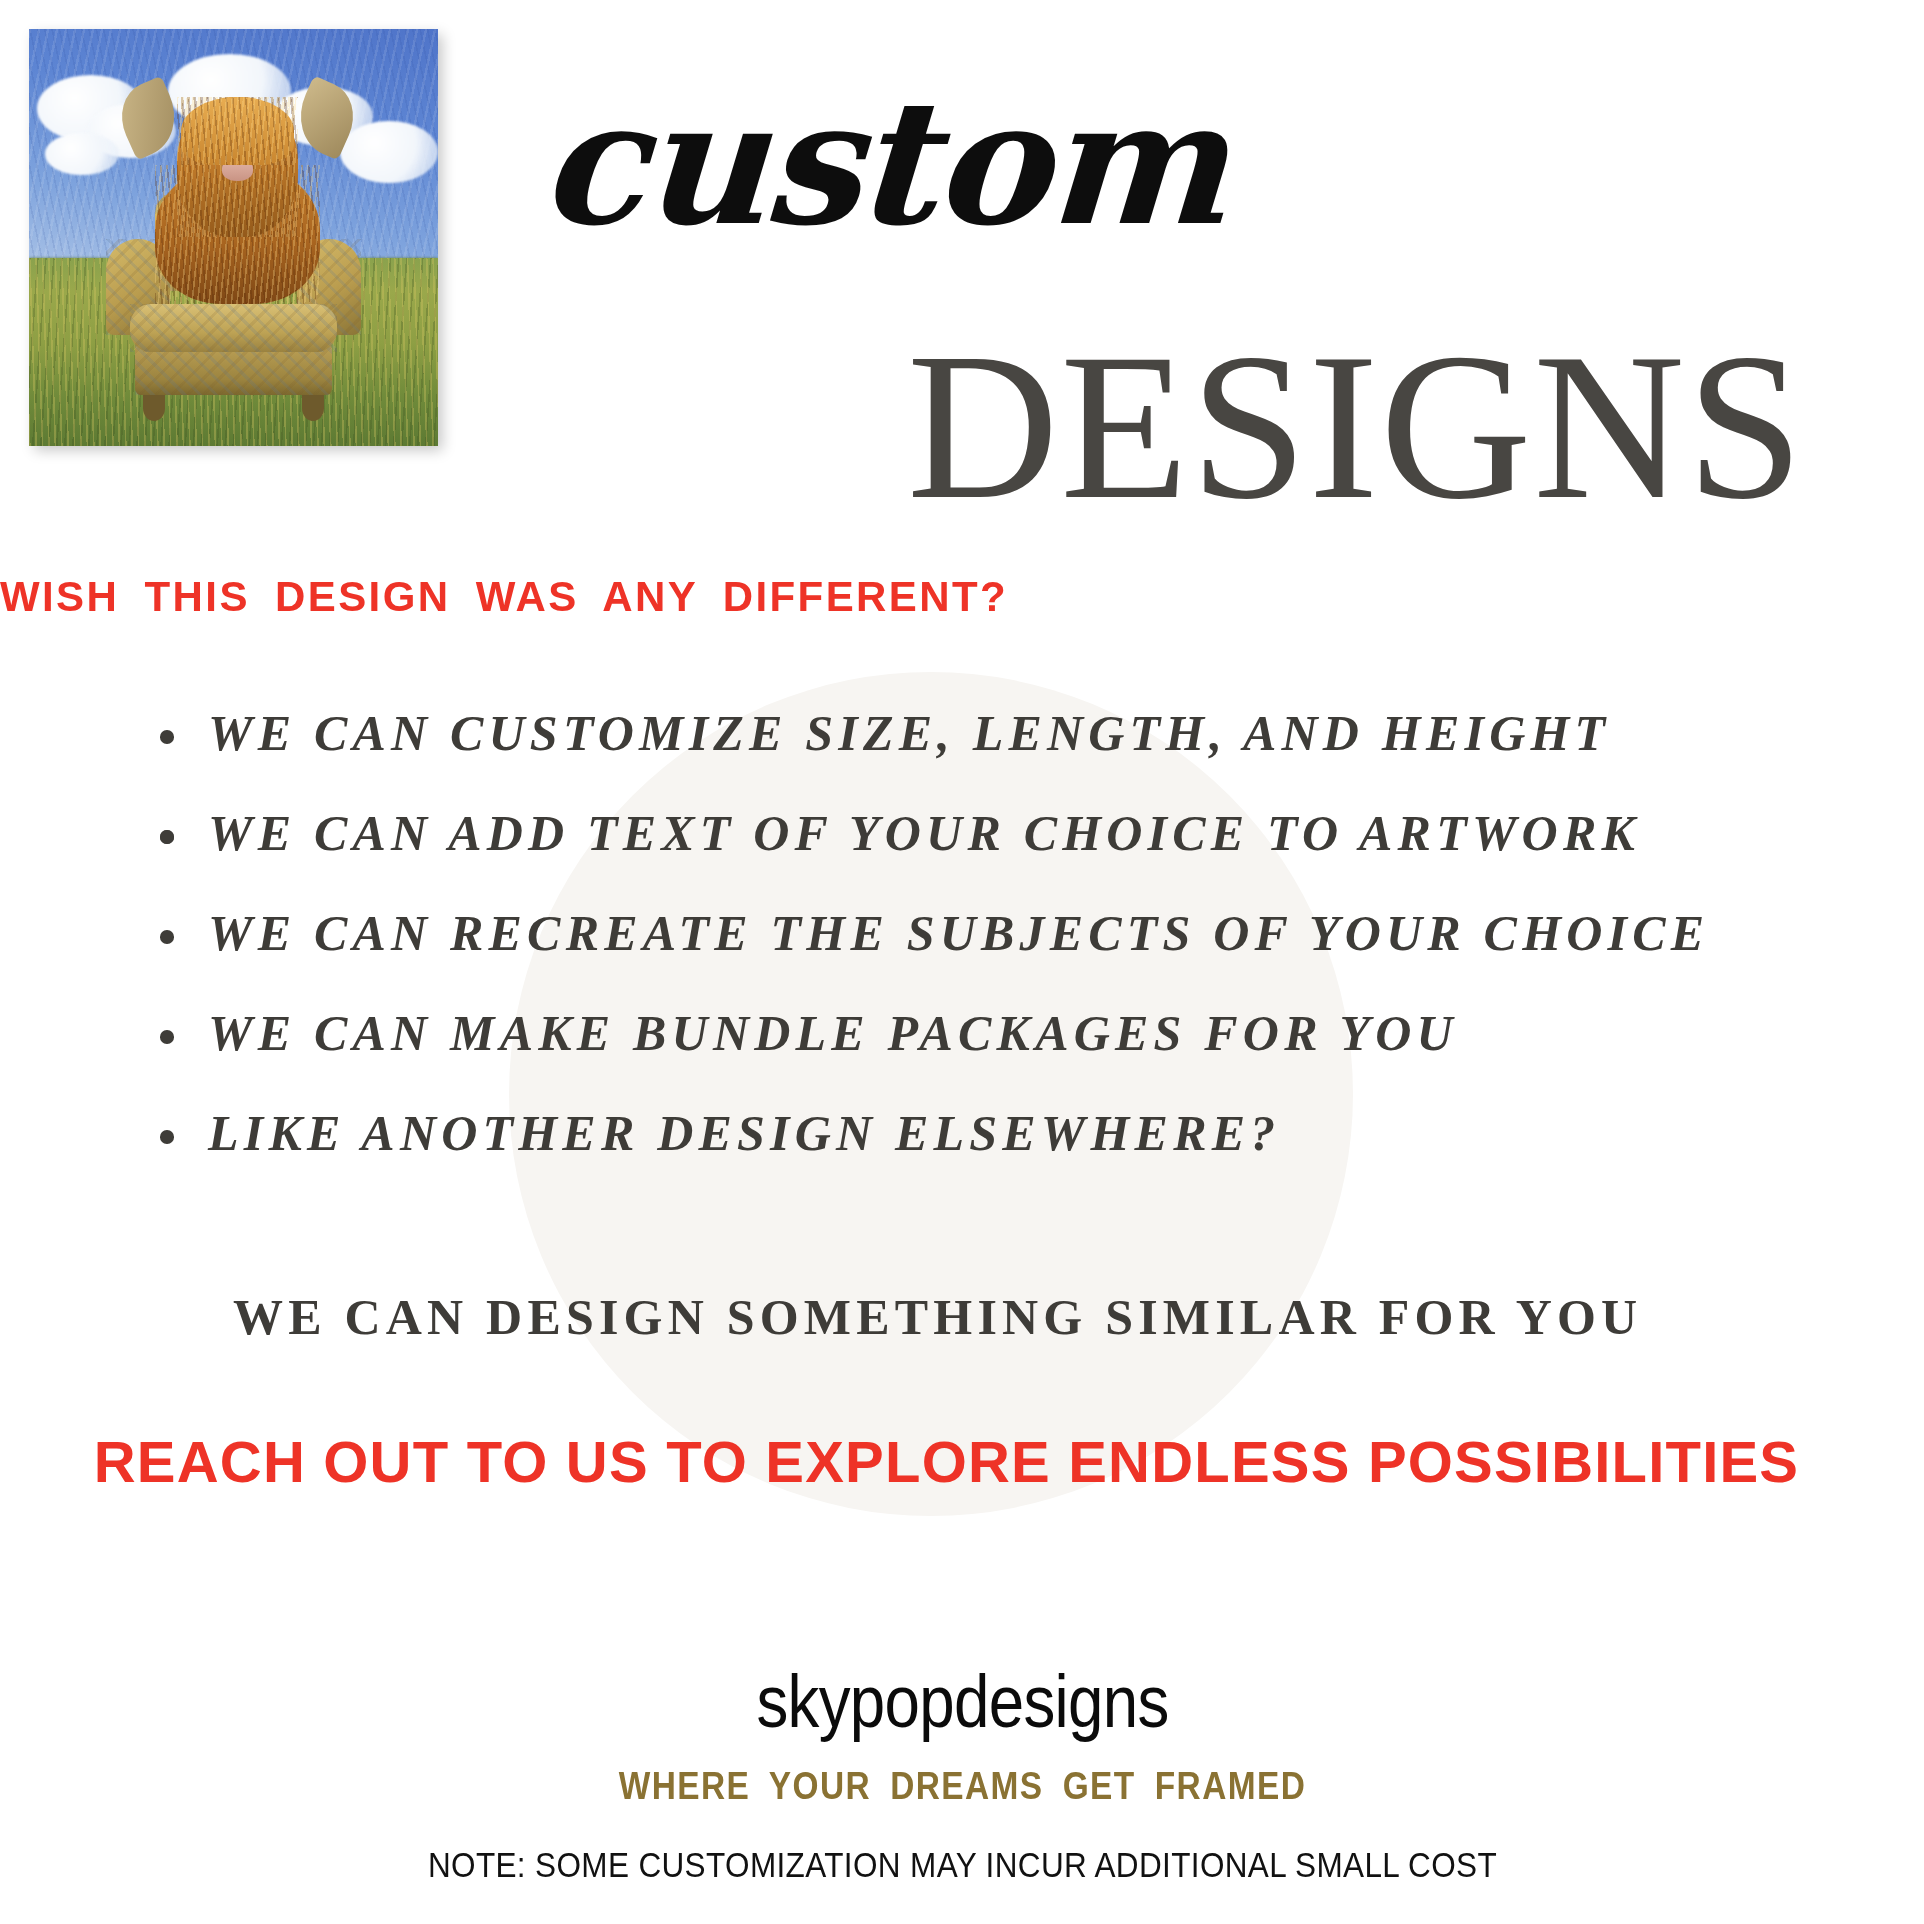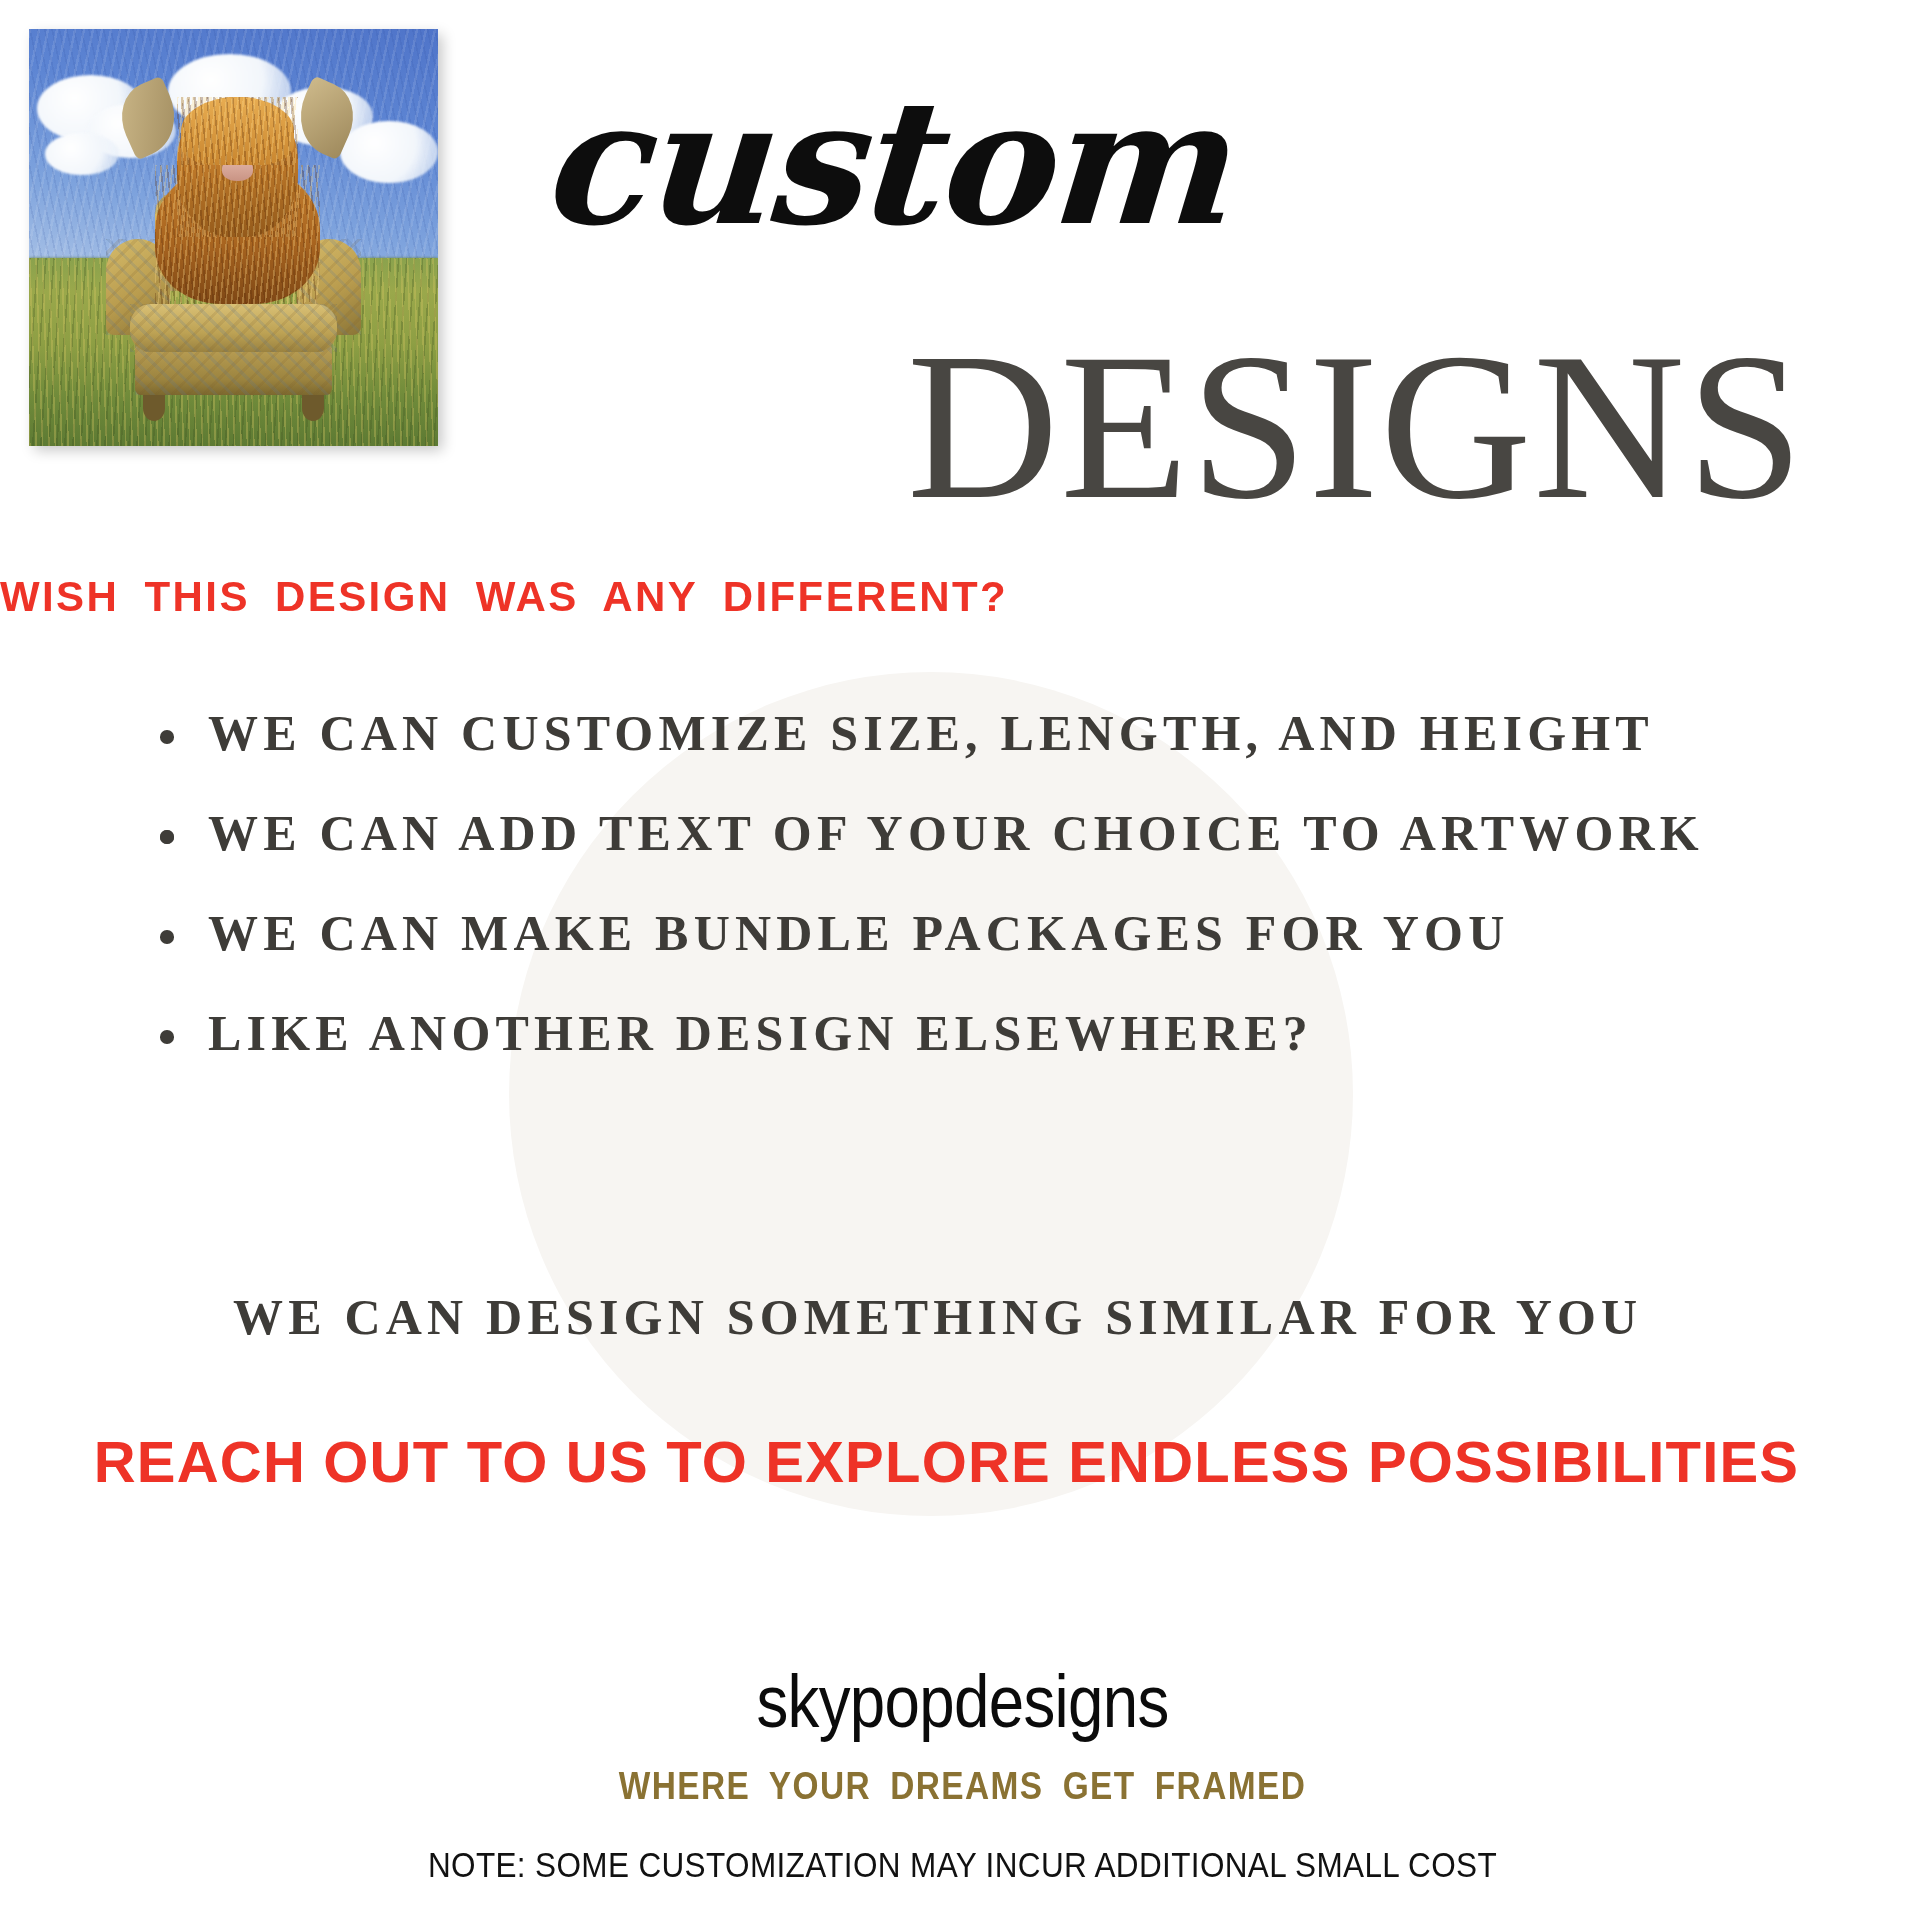--- a/index.html
+++ b/index.html
@@ -256,20 +256,21 @@
   
   .feature-list {
     position: absolute;
     left: 152px;
     top: 706px;
     width: 1652px;
     z-index: 4;
     margin: 0;
     padding: 0;
     list-style: none;
+    font-style: italic;
   }
   .feature-item {
     position: relative;
     padding-left: 56px;
     margin: 0 0 46px 0;
     font-family: "Liberation Serif", "DejaVu Serif", serif;
     font-weight: 700;
     font-size: 50px;
     line-height: 1.08;
     color: #3e3c38;
@@ -426,20 +427,24 @@
     </li>
     <li class="feature-item">
       <span class="dot"></span>
     </li>
     <li class="feature-item">
       <span class="dot"></span>
       <span>WE CAN ADD TEXT OF YOUR CHOICE TO ARTWORK</span>
     </li>
     <li class="feature-item">
       <span class="dot"></span>
+      <span>WE CAN RECREATE THE SUBJECTS OF YOUR CHOICE</span>
+    </li>
+    <li class="feature-item">
+      <span class="dot"></span>
       <span>WE CAN MAKE BUNDLE PACKAGES FOR YOU</span>
     </li>
     <li class="feature-item">
       <span class="dot"></span>
       <span>LIKE ANOTHER DESIGN ELSEWHERE?</span>
     </li>
   </ul>
 
   <div class="continuation-line">WE CAN DESIGN SOMETHING SIMILAR FOR YOU</div>
 

